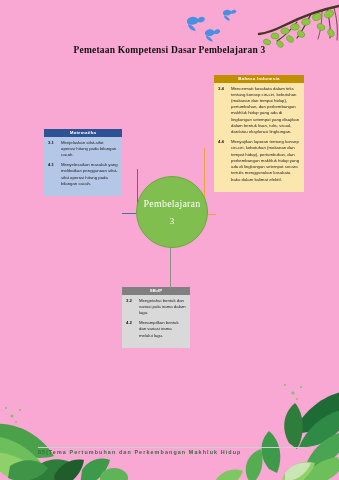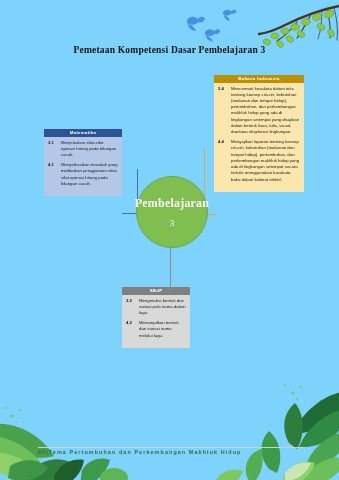--- a/index.html
+++ b/index.html
@@ -5,21 +5,21 @@
   html,body{margin:0;padding:0;}
   body{
     width:339px;height:480px;
     background:#ffffff;
     font-family:"Liberation Sans", sans-serif;
     overflow:hidden;
     position:relative;
   }
   .page{
     position:absolute;inset:0;
-    background:#7dd3fc;
+    background:#f9a8d4;
     overflow:hidden;
   }
   
   .branch{position:absolute;top:0;right:0;width:160px;height:62px;pointer-events:none;}
   .leaves-bl{position:absolute;left:-6px;bottom:-8px;width:150px;height:110px;pointer-events:none;}
   .leaves-br{position:absolute;right:-6px;bottom:-8px;width:160px;height:115px;pointer-events:none;}
 
   
   .title{
     position:absolute;top:45px;left:0;right:0;
@@ -68,21 +68,21 @@
     border-radius:50%;
     background:#7fbe4f;
     border:1px solid #6aa83c;
     display:flex;flex-direction:column;
     align-items:center;justify-content:center;
     gap:7px;
     z-index:3;
   }
   .circle .c1{
     font-family:"Liberation Serif", serif;
-    color:#fff;font-size:12px;font-weight:bold;letter-spacing:.2px;
+    color:#fff;font-size:10px;font-weight:normal;letter-spacing:.2px;
   }
   .circle .c2{
     font-family:"Liberation Serif", serif;
     color:#fff;font-size:9px;
   }
 
   
   .conn{position:absolute;z-index:1;}
   
   #conn-left{left:122px;top:169px;width:15px;height:44px;

